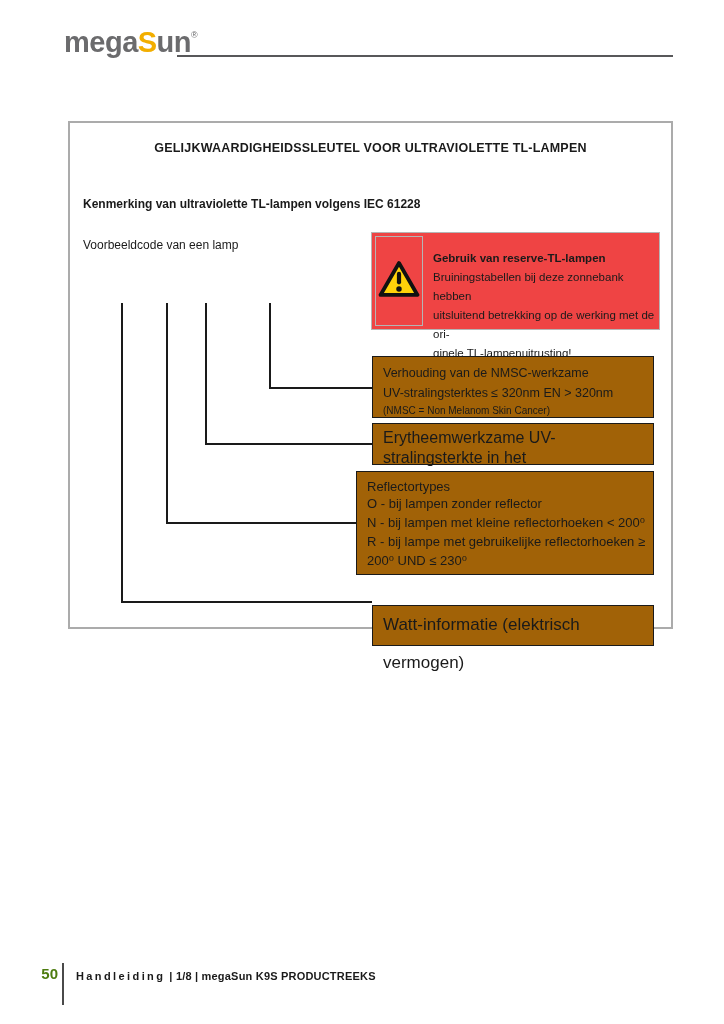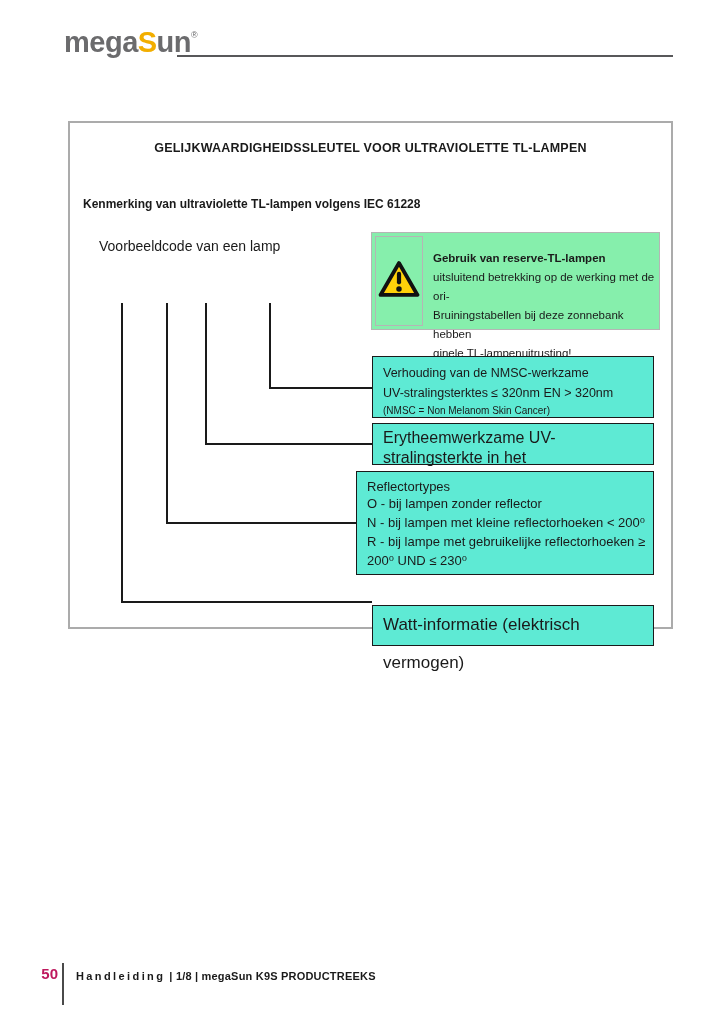--- a/index.html
+++ b/index.html
@@ -12,51 +12,51 @@
   .logo { left:64px; top:17px; font-size:29px; font-weight:bold; letter-spacing:-0.5px; color:#6b6b6d; }
   .logo .accent { color:#f2ae00; }
   .logo .reg { font-size:9px; vertical-align:14px; font-weight:normal; }
   .header-rule { left:177px; top:46px; width:496px; height:2px; background:#58585a; }
 
   
   .container { left:68px; top:112px; width:605px; height:508px; border:2px solid #ababab; background:#ffffff; }
 
   .doc-title { left:0; top:18px; width:100%; text-align:center; font-size:12.5px; font-weight:bold; letter-spacing:0.2px; }
   .doc-subtitle { left:13px; top:74px; font-size:12px; font-weight:bold; }
-  .example-label { left:29px; top:115px; font-size:14px;text-align:right; }
+  .example-label { left:13px; top:115px; font-size:12px;text-align:right; }
 
   .code-box { left:12px; top:134px; width:222px; height:46px; border:2px solid #4d4d4d;
               font-size:29px; font-weight:bold; text-align:center; line-height:42px; letter-spacing:0.5px; }
 
   
-  .warning-box { left:301px; top:109px; width:289px; height:98px; border:1.5px solid #b5b5b5; background:#86efac; }
+  .warning-box { left:301px; top:109px; width:289px; height:98px; border:1.5px solid #b5b5b5; background:#ef4444; }
   .warning-icon-cell { left:3px; top:3px; bottom:3px; width:48px; border:1.5px solid #b5b5b5;
                        display:flex; align-items:center; justify-content:center; }
   .warning-text { left:61px; top:16px; width:222px; font-size:11.5px; line-height:19px; }
   .warning-text .w-title { font-weight:bold; }
 
   
-  .exp-box { border:1.5px solid #1a1a1a; background:#5eead4; }
+  .exp-box { border:1.5px solid #1a1a1a; background:#a16207; }
   .nmsc-box { left:302px; top:233px; width:282px; height:62px; padding:6px 0 0 10px; }
   .nmsc-box .big { font-size:12.5px; line-height:20px; }
   .nmsc-box .note { font-size:10px; margin-top:2px; }
   .erytheem-box { left:302px; top:300px; width:282px; height:42px; padding:4px 0 0 10px; }
   .erytheem-box .big { font-size:16px; line-height:20px; }
   .reflector-box { left:286px; top:348px; width:298px; height:104px; padding:7px 0 15px 10px; }
   .reflector-box .r-title { font-size:13px; }
   .reflector-box .r-item { font-size:13px; line-height:19px; }
   .reflector-box .r-item:first-of-type { margin-top:7px; }
   .watt-box { left:302px; top:482px; width:282px; height:41px; padding-left:10px;
               font-size:17px; line-height:38px; }
 
   
   .line { background:#1a1a1a; }
 
   
-  .footer-num { left:30px; top:956px; width:28px; text-align:right; font-size:15px; font-weight:bold; color:#be185d; }
+  .footer-num { left:30px; top:956px; width:28px; text-align:right; font-size:15px; font-weight:bold; color:#4d7c0f; }
   .footer-divider { left:62px; top:954px; width:2px; height:42px; background:#4a4a4a; }
   .footer-text { left:76px; top:961px; font-size:11px; font-weight:bold; white-space:nowrap; }
   .footer-text .spread { letter-spacing:2.4px; }
   .footer-text .rest { margin-left:4px; letter-spacing:0.2px; }
 </style>
 </head>
 <body>
 
 <div class="page">
 
@@ -77,22 +77,22 @@
         <span>
           <svg width="42" height="38" viewBox="0 0 100 90" aria-hidden="true">
             <polygon points="50,7 94,83 6,83" fill="#ffd10a" stroke="#111111" stroke-width="9" stroke-linejoin="round"></polygon>
             <rect x="45" y="28" width="10" height="30" rx="5" fill="#111111"></rect>
             <circle cx="50" cy="69" r="6.5" fill="#111111"></circle>
           </svg>
         </span>
       </div>
       <div class="abs warning-text">
         <div class="w-title">Gebruik van reserve-TL-lampen</div>
+        <div>Bruiningstabellen bij deze zonnebank hebben</div>
         <div>uitsluitend betrekking op de werking met de ori-</div>
-        <div>Bruiningstabellen bij deze zonnebank hebben</div>
         <div>ginele TL-lampenuitrusting!</div>
       </div>
     </div>
 
     <div class="abs line" style="left:51px;  top:180px; width:2px;  height:300px;"></div>
     <div class="abs line" style="left:51px;  top:478px; width:251px; height:2px;"></div>
     <div class="abs line" style="left:96px;  top:180px; width:2px;  height:221px;"></div>
     <div class="abs line" style="left:96px;  top:399px; width:190px; height:2px;"></div>
     <div class="abs line" style="left:135px; top:180px; width:2px;  height:142px;"></div>
     <div class="abs line" style="left:135px; top:320px; width:167px; height:2px;"></div>

